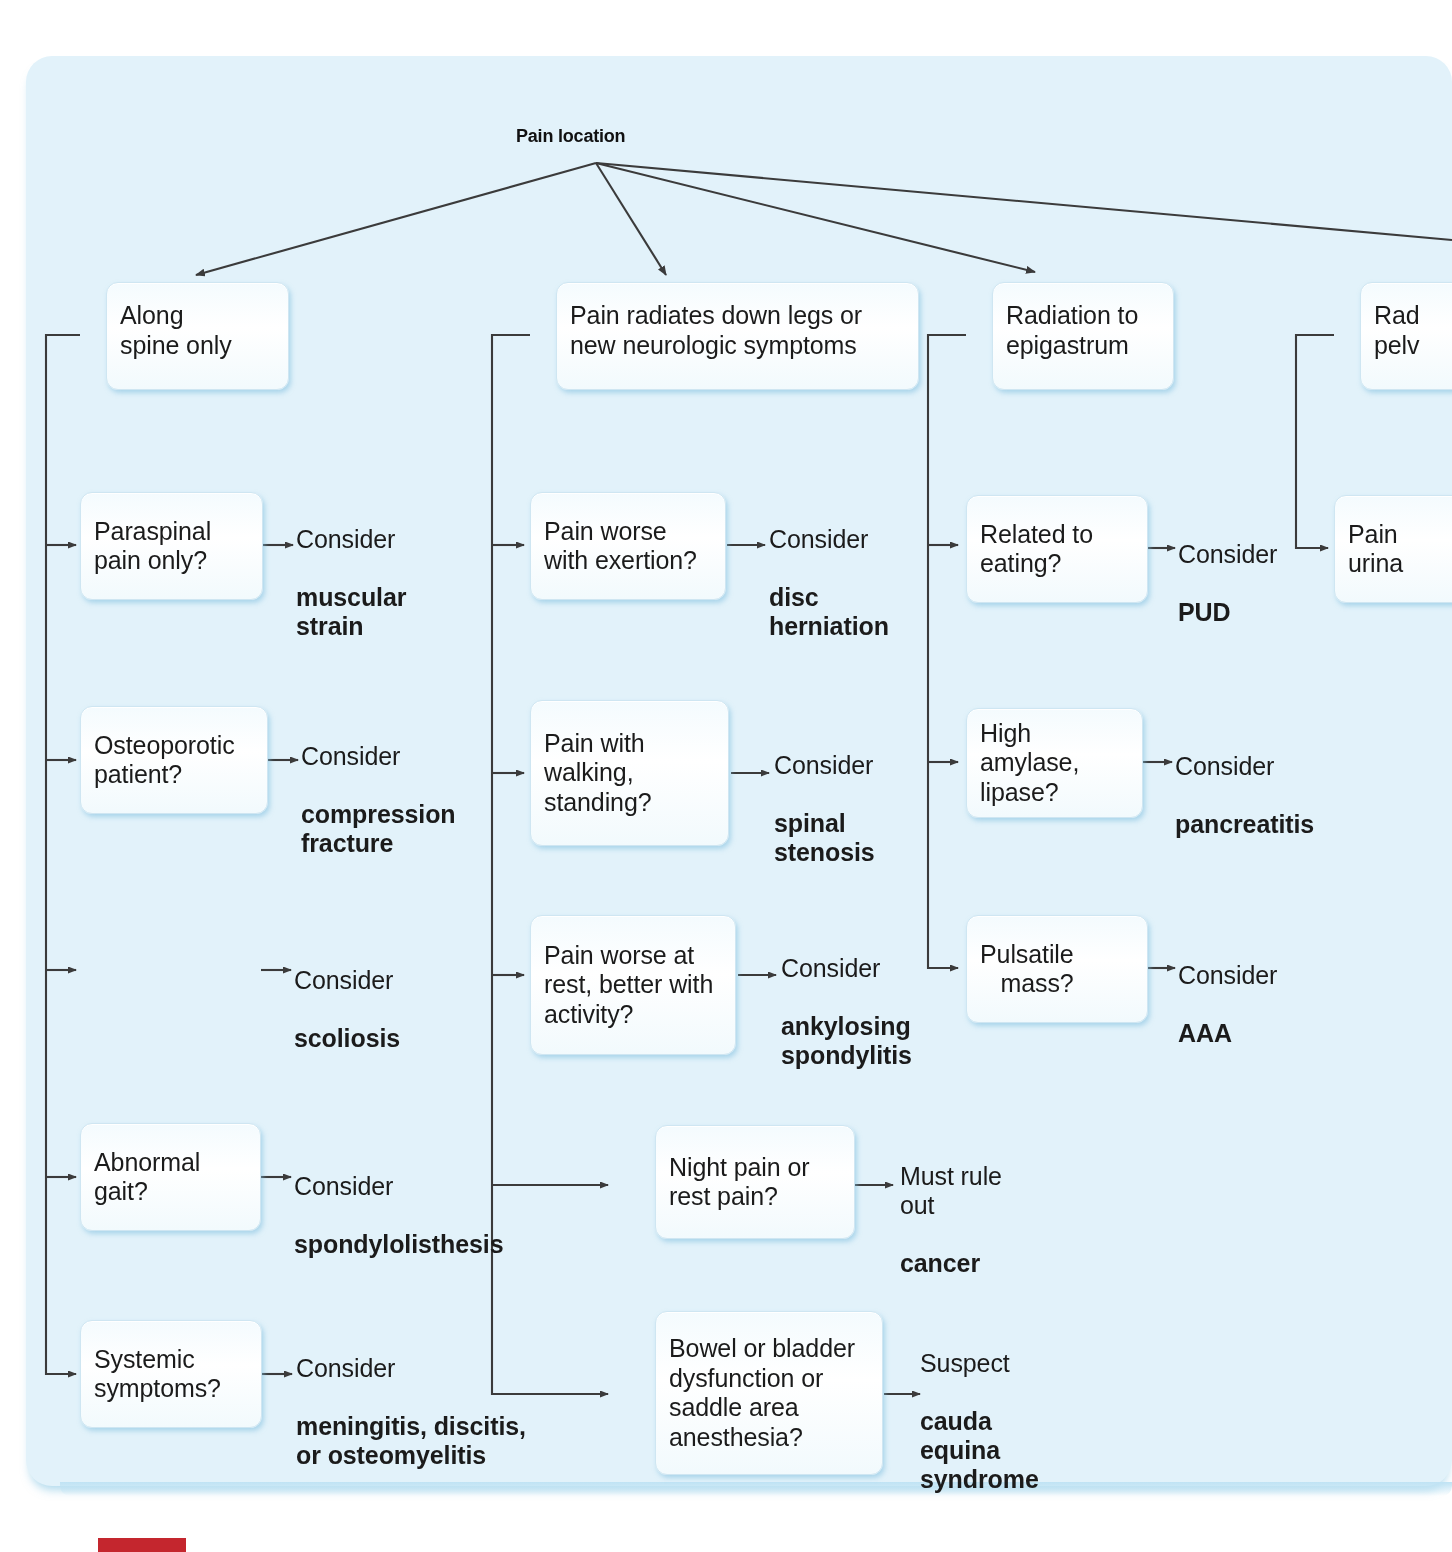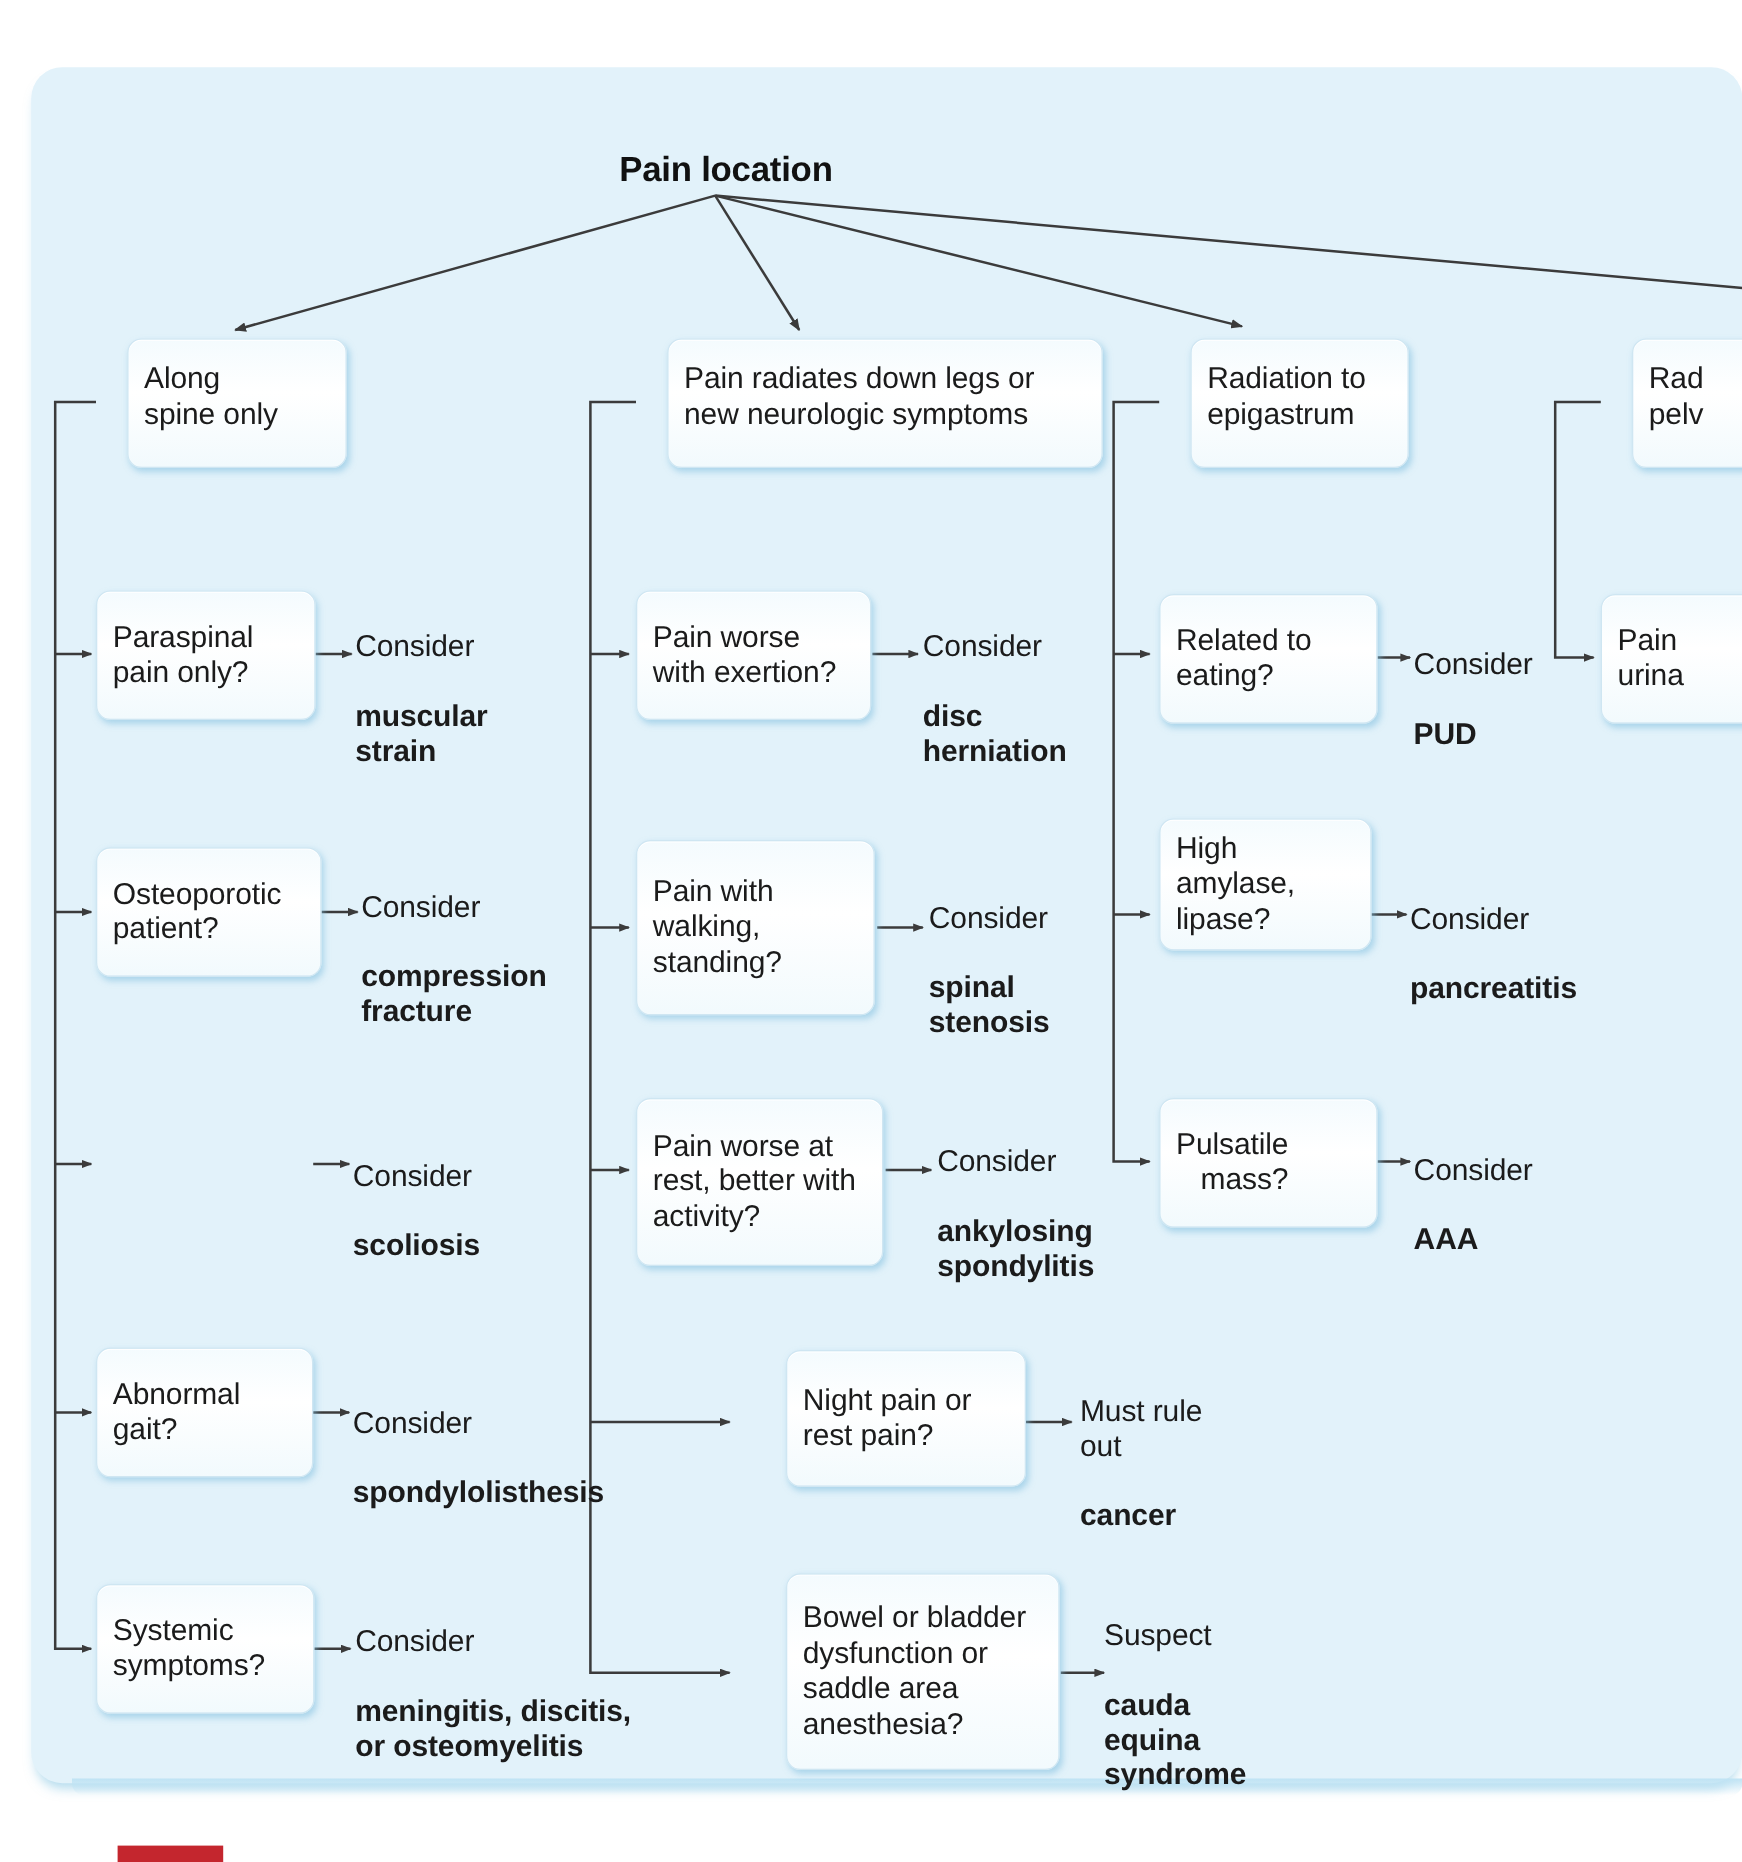--- a/index.html
+++ b/index.html
@@ -50,21 +50,21 @@
     font-size:25px;
     line-height:1.16;
     white-space:pre-line;
     letter-spacing:-0.1px;
   }
   .outcome b{font-weight:bold;}
 
   
   #root-title{
     position:absolute;left:516px;top:126px;
-    font-size:29px;font-weight:bold;color:#111;
+    font-size:18px;font-weight:bold;color:#111;
     letter-spacing:-0.2px;
   }
 </style>
 </head>
 <body>
 
 <div id="page">
 
   <div id="panel"></div>
   <div id="panel-shadow"></div>
@@ -240,21 +240,21 @@
 
   <div class="node" style="left:966px;top:495px;width:182px;height:108px;">
     <span class="txt" style="white-space: pre-line;">Related to
 eating?</span>
   </div>
   <div class="outcome" style="left:1178px;top:511px;width:190px;">
     <span style="white-space: pre-line;">Consider</span><br>
     <b style="white-space: pre-line;">PUD</b>
   </div>
 
-  <div class="node" style="left:966px;top:682px;width:177px;height:110px;align-items:center;">
+  <div class="node" style="left:966px;top:708px;width:177px;height:110px;align-items:center;">
     <span class="txt" style="white-space: pre-line;">High
 amylase,
 lipase?</span>
   </div>
   <div class="outcome" style="left:1175px;top:723px;width:230px;">
     <span style="white-space: pre-line;">Consider</span><br>
     <b style="white-space: pre-line;">pancreatitis</b>
   </div>
 
   <div class="node" style="left:966px;top:915px;width:182px;height:108px;">

